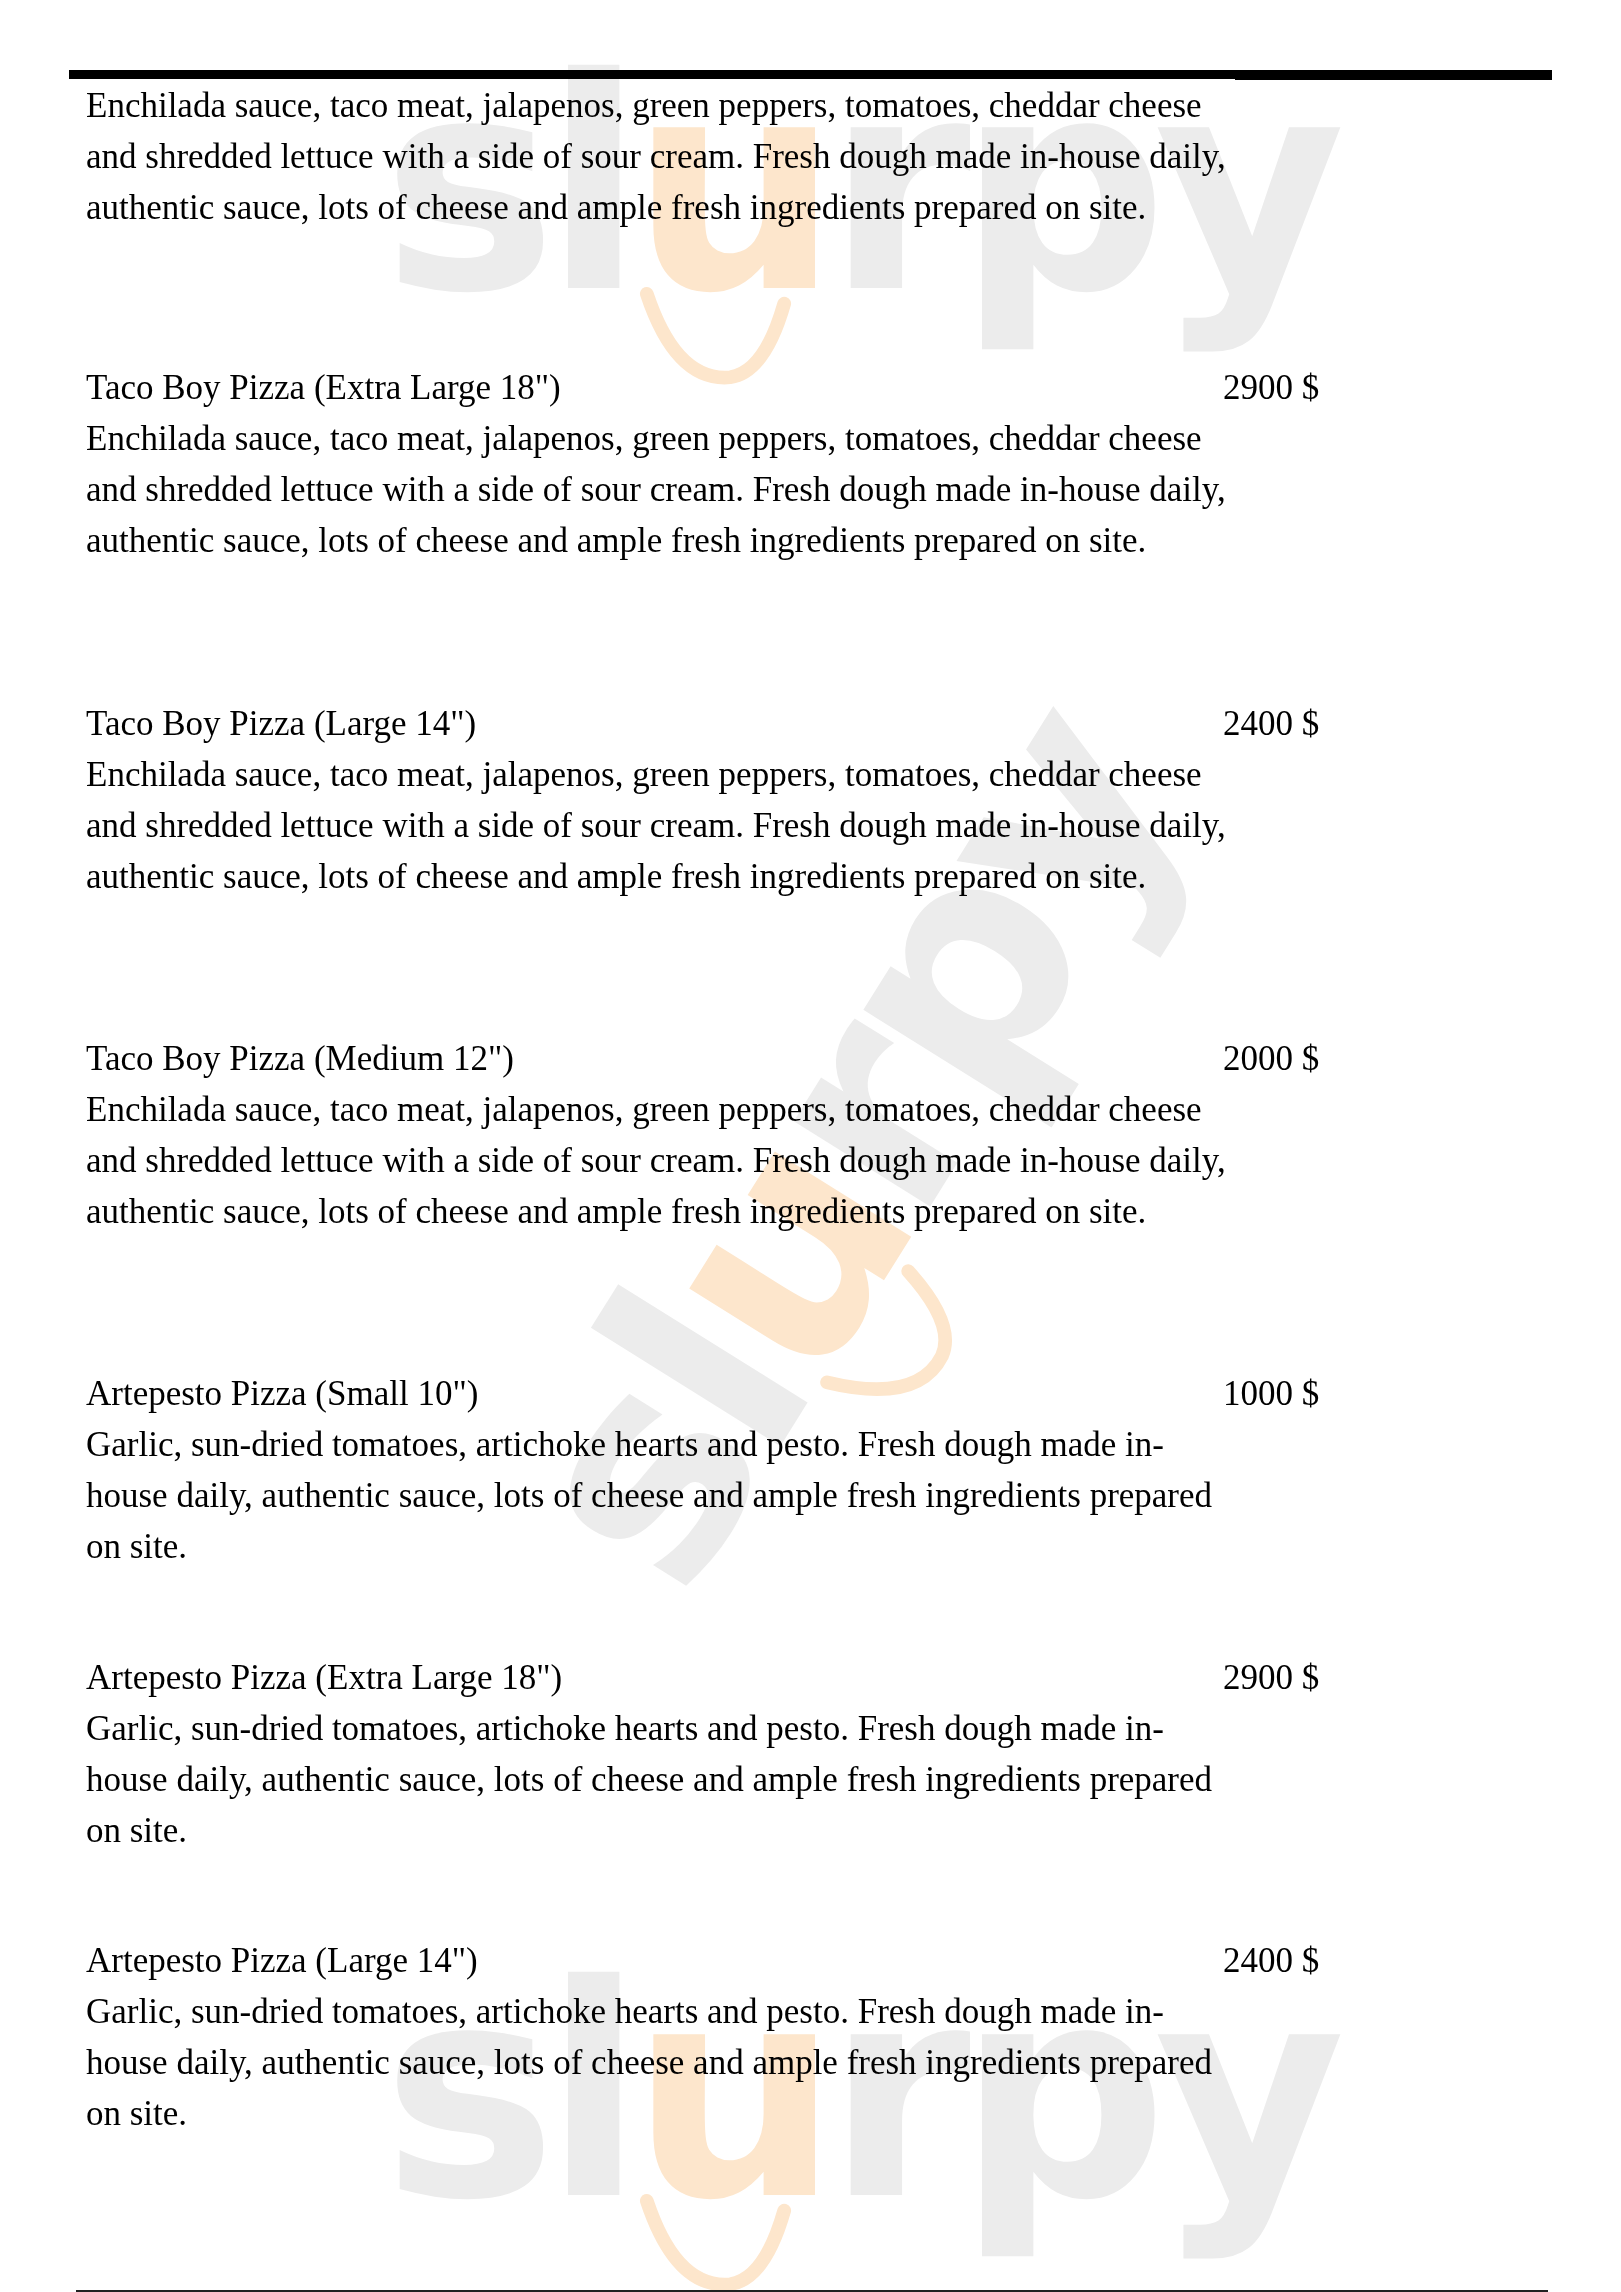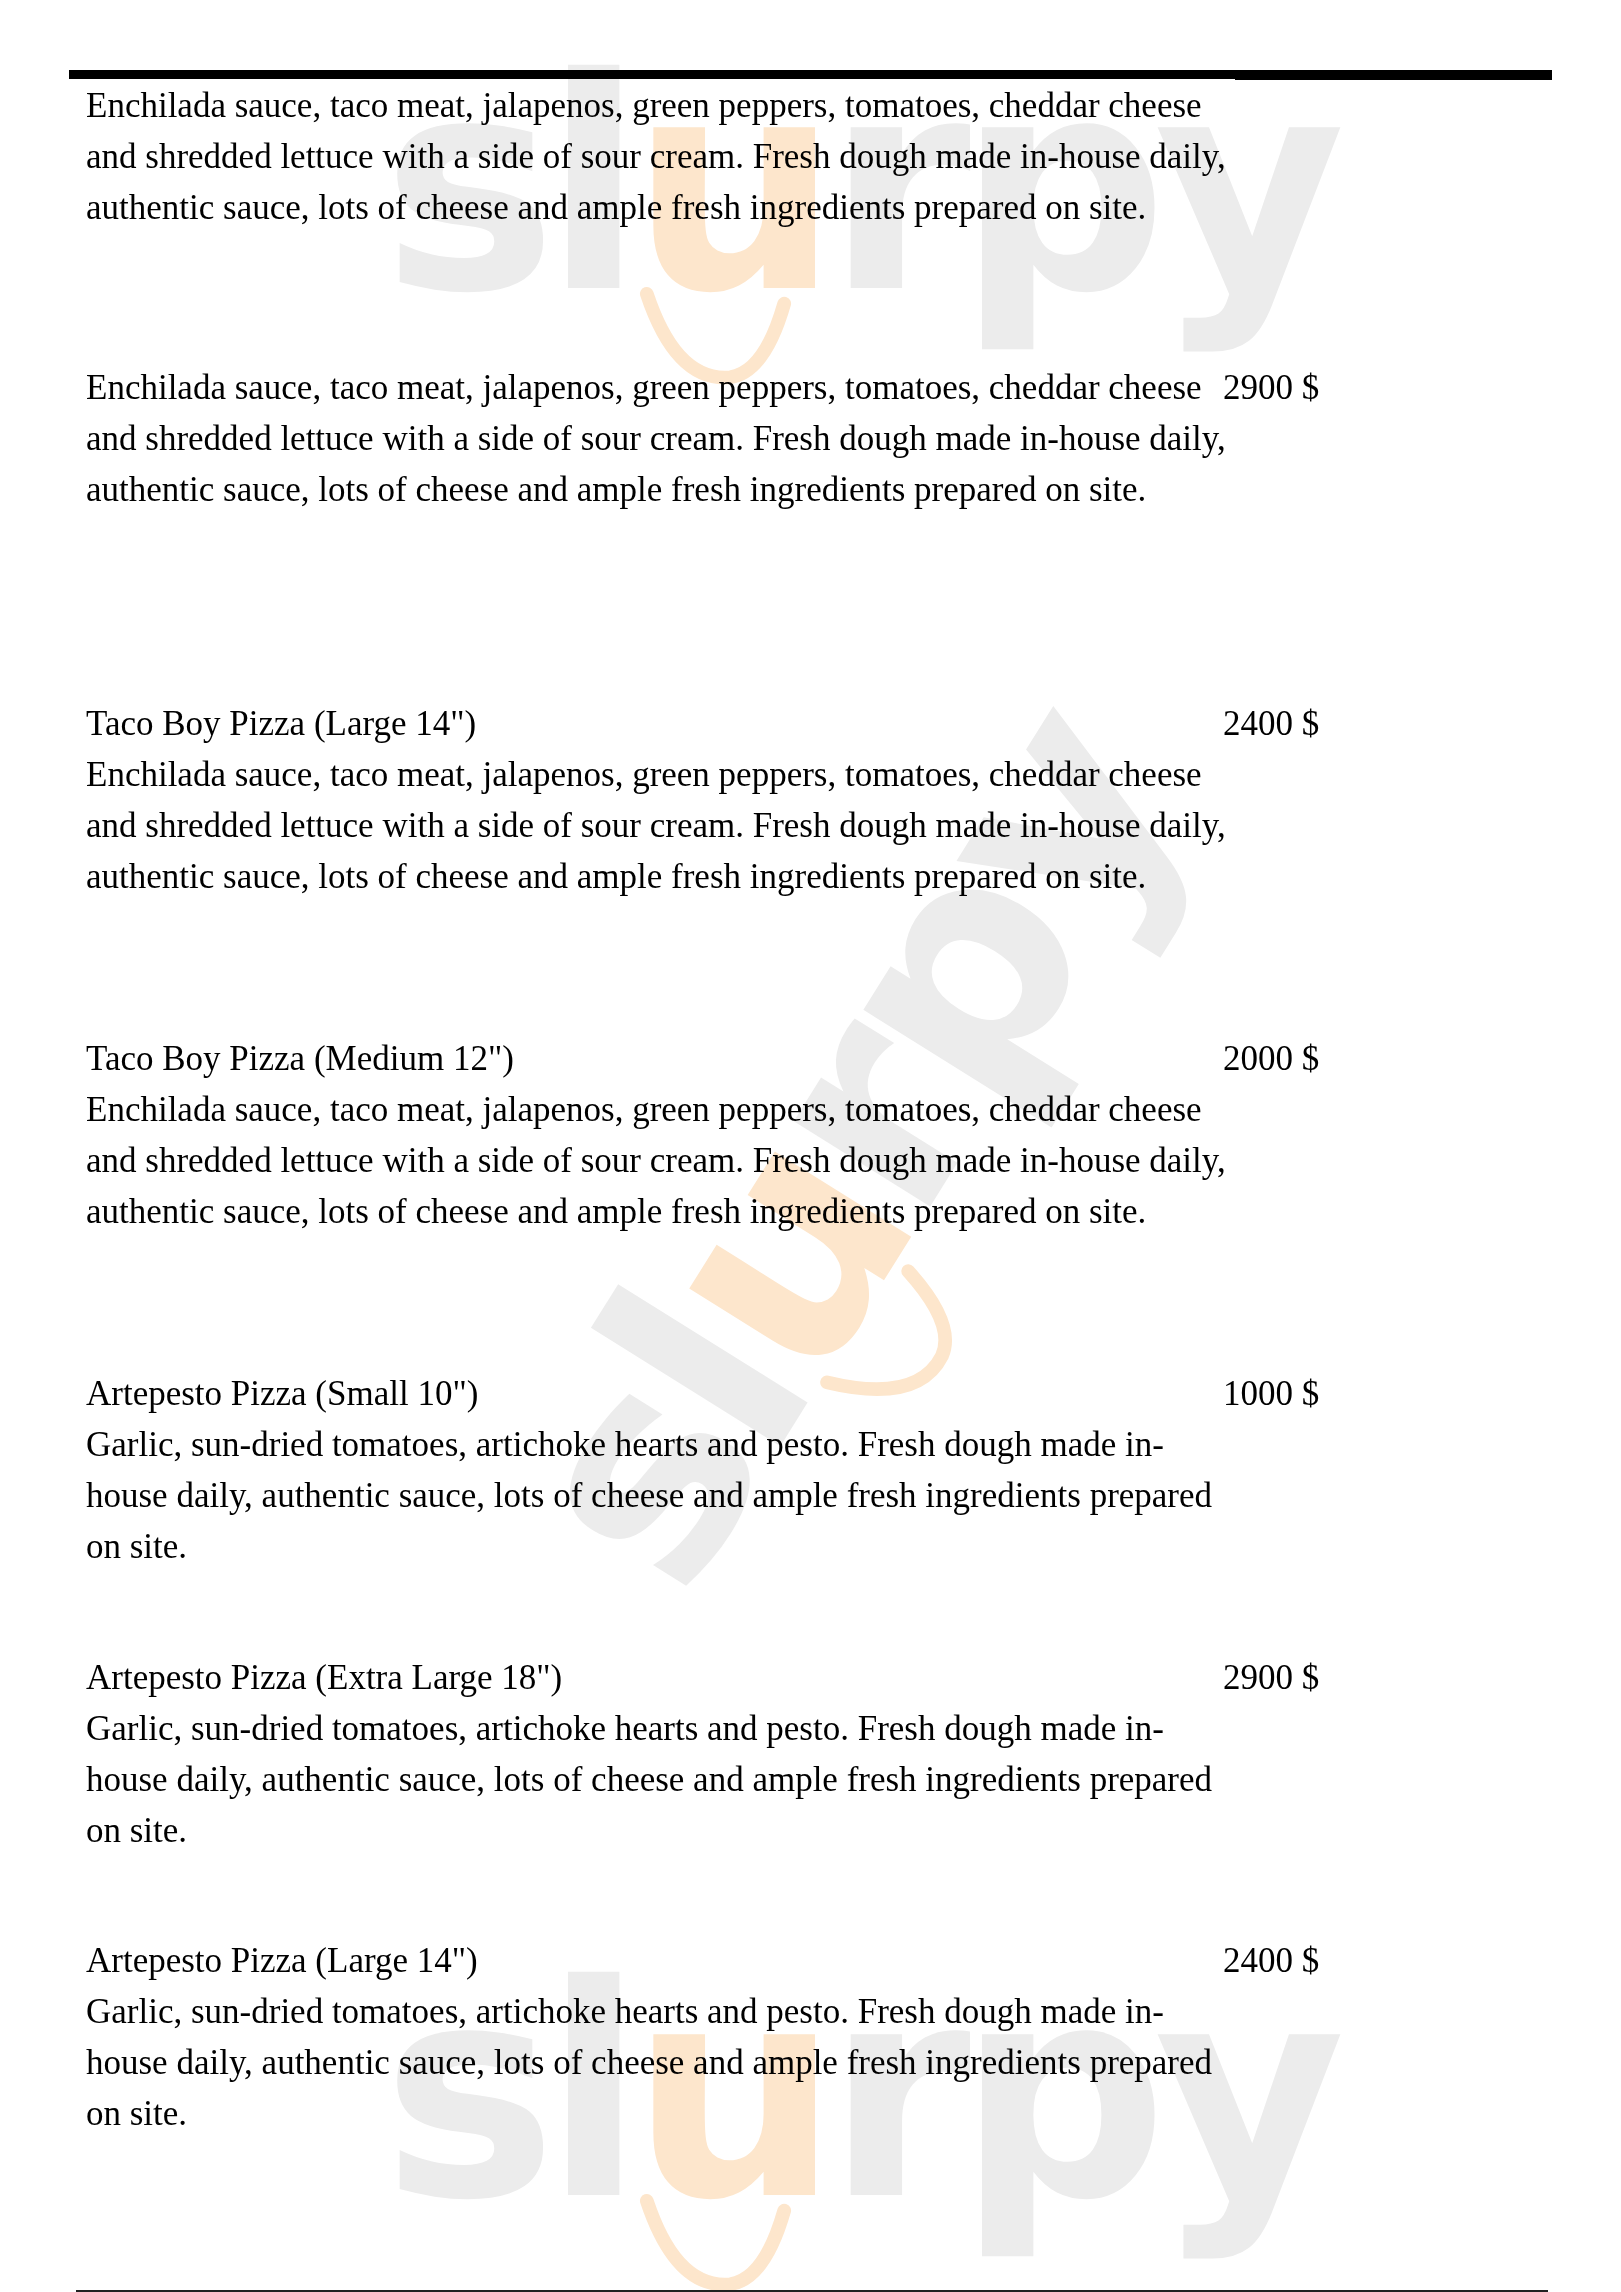--- a/index.html
+++ b/index.html
@@ -45,20 +45,21 @@
 
 <div class="rule-top"></div>
 <div class="rule-top-right"></div>
 <div class="rule-bottom"></div>
 
 <div class="item" style="top:80px;">
   <span class="item-desc">Enchilada sauce, taco meat, jalapenos, green peppers, tomatoes, cheddar cheese and shredded lettuce with a side of sour cream. Fresh dough made in-house daily, authentic sauce, lots of cheese and ample fresh ingredients prepared on site.</span>
 </div>
 
 <div class="item" style="top:362px;">
+  <span class="item-title">Taco Boy Pizza (Extra Large 18")</span>
   <span class="item-price">2900 $</span>
   <span class="item-desc">Enchilada sauce, taco meat, jalapenos, green peppers, tomatoes, cheddar cheese and shredded lettuce with a side of sour cream. Fresh dough made in-house daily, authentic sauce, lots of cheese and ample fresh ingredients prepared on site.</span>
 </div>
 
 <div class="item" style="top:698px;">
   <span class="item-title">Taco Boy Pizza (Large 14")</span>
   <span class="item-price">2400 $</span>
   <span class="item-desc">Enchilada sauce, taco meat, jalapenos, green peppers, tomatoes, cheddar cheese and shredded lettuce with a side of sour cream. Fresh dough made in-house daily, authentic sauce, lots of cheese and ample fresh ingredients prepared on site.</span>
 </div>
 

